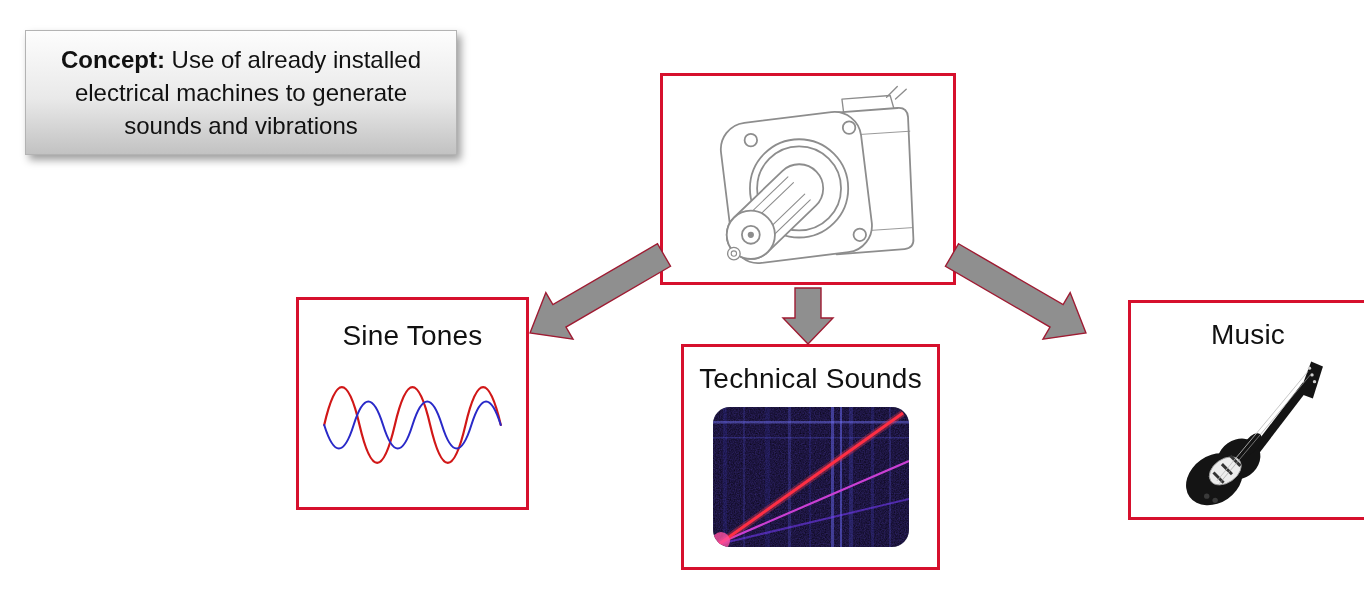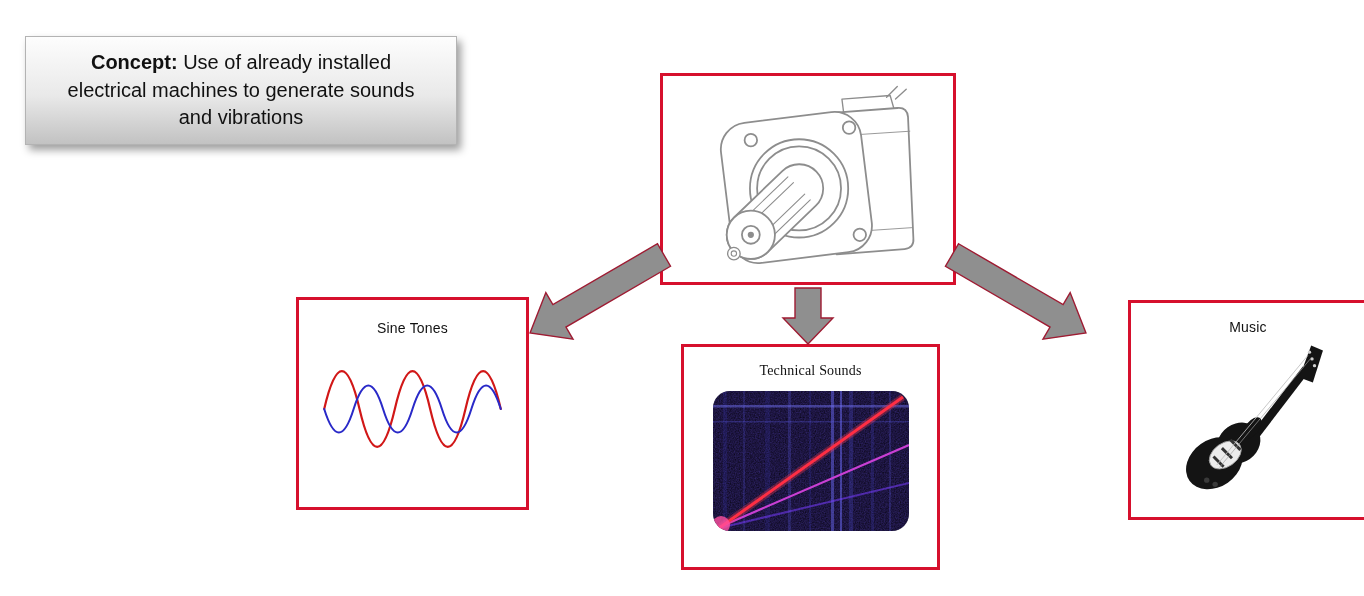--- a/index.html
+++ b/index.html
@@ -9,40 +9,40 @@
     --sine-red:#d11717;
     --sine-blue:#2929c8;
   }
   *{margin:0;padding:0;box-sizing:border-box;}
   html,body{width:1364px;height:596px;background:#ffffff;overflow:hidden;
     font-family:"Liberation Sans","DejaVu Sans",sans-serif;color:#111;}
   .stage{position:relative;width:1364px;height:596px;}
 
   
   .concept-box{
-    position:absolute;left:25px;top:36px;width:432px;min-height:100px;
+    position:absolute;left:25px;top:30px;width:432px;min-height:100px;
     background:linear-gradient(180deg,#fdfdfd 0%,#e9e9e9 55%,#c2c2c2 100%);
     border:1px solid #b3b3b3;
     box-shadow:4px 5px 8px rgba(0,0,0,0.38);
     display:flex;align-items:center;justify-content:center;
     text-align:center;padding:12px 28px;
-    font-size:20px;line-height:1.38;
+    font-size:24px;line-height:1.38;
   }
   .concept-box b{font-weight:bold;}
 
   
   .node{
     position:absolute;background:#fff;border:3px solid var(--box-border);
     display:flex;flex-direction:column;align-items:center;z-index:3;
   }
   .node-motor{left:660px;top:73px;width:296px;height:212px;justify-content:center;}
   .node-sine{left:296px;top:297px;width:233px;height:213px;}
-  .node-tech{left:681px;top:344px;width:259px;height:226px;font-family:Liberation Serif, serif;}
+  .node-tech{left:681px;top:344px;width:259px;height:226px;}
   .node-music{left:1128px;top:300px;width:240px;height:220px;}
-  .node-title{font-size:14px;margin-top:16px;letter-spacing:0.2px;}
+  .node-title{font-size:28px;margin-top:16px;letter-spacing:0.2px;}
   .node-sine .node-title{margin-top:20px;}
 
   .sine-svg{margin-top:14px;}
   .spec-svg{margin-top:12px;}
   .guitar-svg{margin-top:2px;}
 
   
   .arrows{position:absolute;left:0;top:0;width:1364px;height:596px;
     z-index:5;pointer-events:none;}
   .arrows polygon{fill:var(--arrow-fill);stroke:var(--arrow-outline);stroke-width:1.4;}

